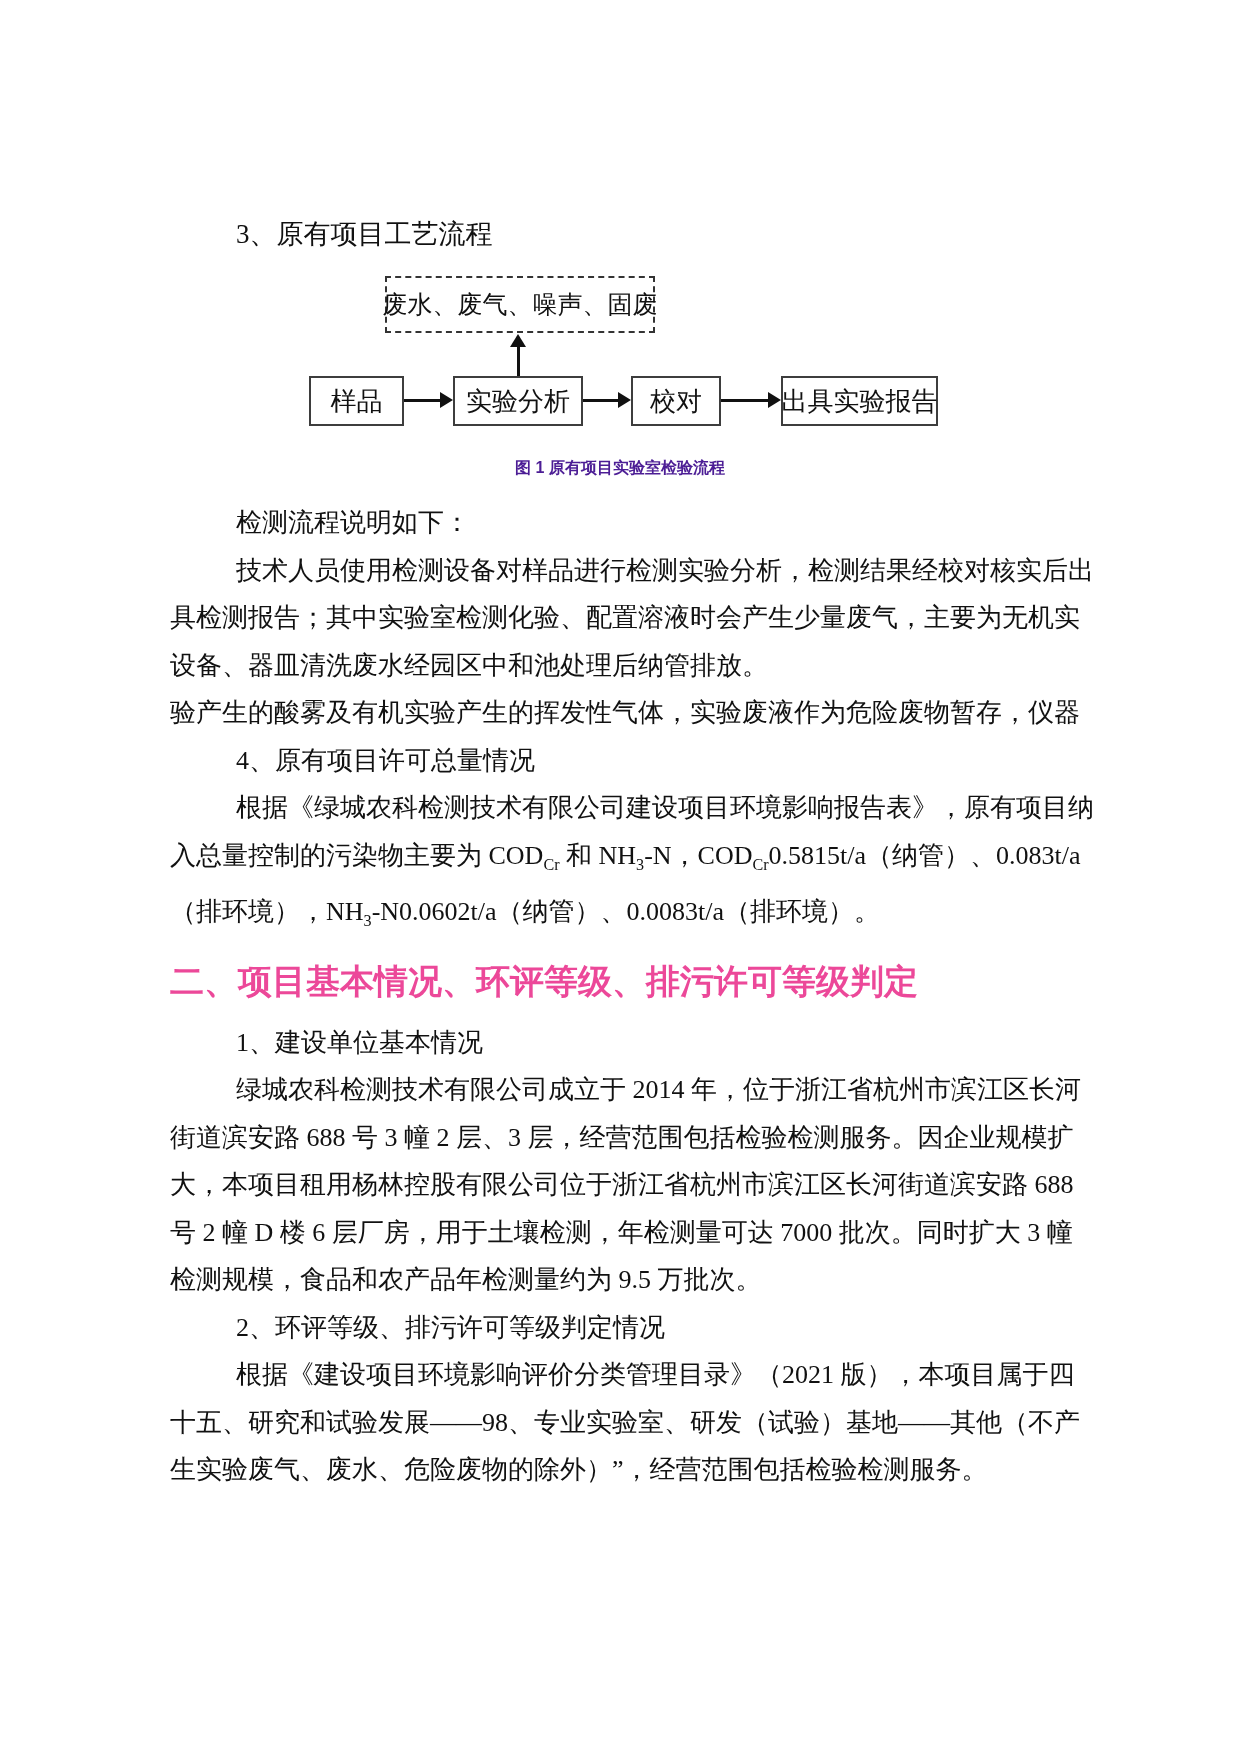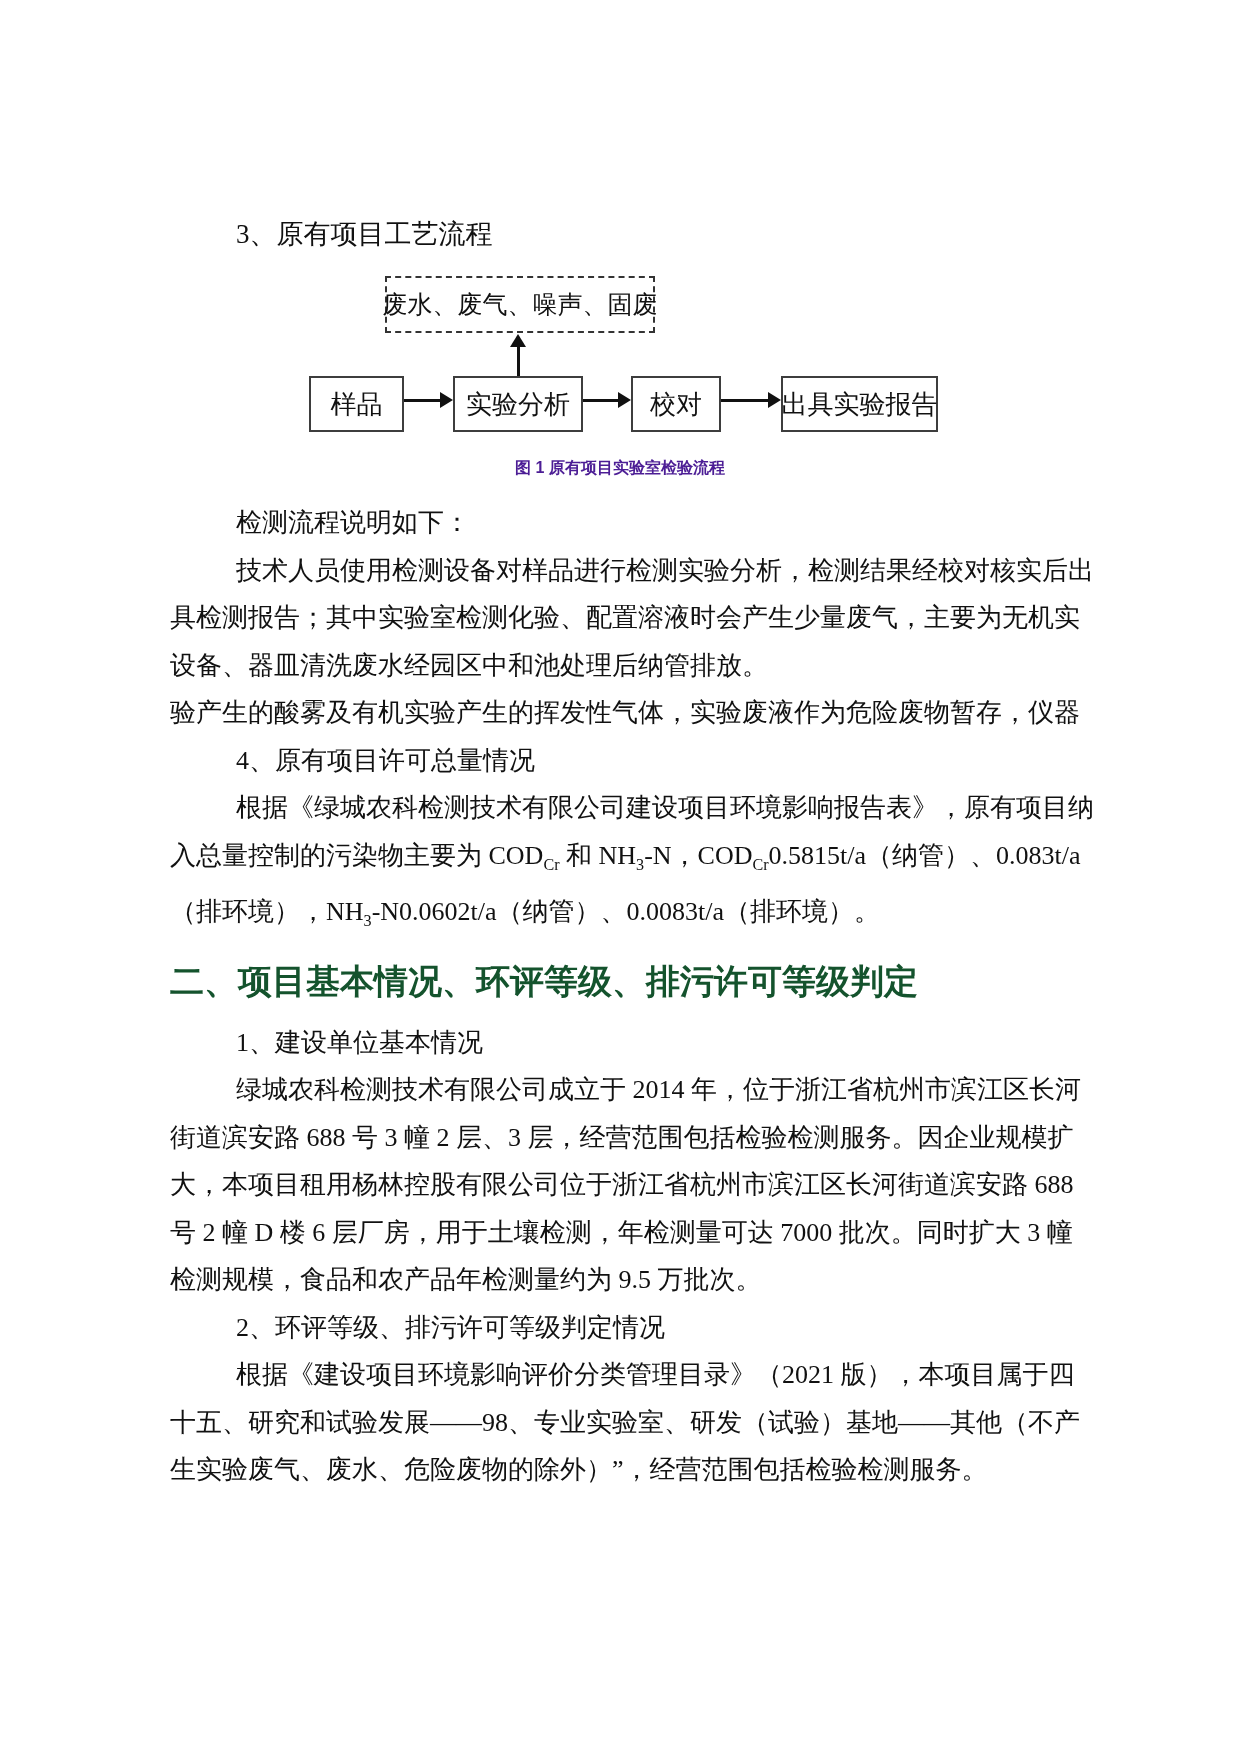--- a/index.html
+++ b/index.html
@@ -21,21 +21,21 @@
 
   
   .flowchart{position:relative;margin-top:17px;height:150px;width:900px;}
   .dashed-box{
     position:absolute;left:215px;top:0;width:270px;height:57px;
     border:2px dashed #333;box-sizing:border-box;
     display:flex;align-items:center;justify-content:center;
     font-size:25px;white-space:nowrap;color:#111;
   }
   .fbox{
-    position:absolute;top:100px;height:56px;
+    position:absolute;top:100px;height:50px;
     border:2px solid #3d3d3d;box-sizing:border-box;
     display:flex;align-items:center;justify-content:center;
     font-size:26px;white-space:nowrap;background:#fff;color:#111;
   }
   .b-sample{left:139px;width:95px;}
   .b-analysis{left:283px;width:130px;}
   .b-proof{left:461px;width:90px;}
   .b-report{left:611px;width:157px;}
 
   .v-arrow{position:absolute;left:0;top:0;width:0;height:0;}
@@ -59,21 +59,21 @@
   .caption{
     margin-top:25px;font-size:16px;line-height:34px;font-weight:bold;
     text-align:center;
     font-family:"Liberation Sans","DejaVu Sans",sans-serif;
     color:#4c1d95;
   }
   .body-block{margin-top:14px;}
   .h2{
     margin-top:12px;font-size:34px;line-height:48px;font-weight:bold;
     font-family:"Liberation Sans","DejaVu Sans",sans-serif;
-    white-space:nowrap;color:#14532d;
+    white-space:nowrap;color:#ec4899;
   }
 </style>
 </head>
 <body>
 
 <div class="page">
   <div class="content">
     <div class="spacer-top"></div>
 
     <div class="line-top ind">3、原有项目工艺流程</div>

